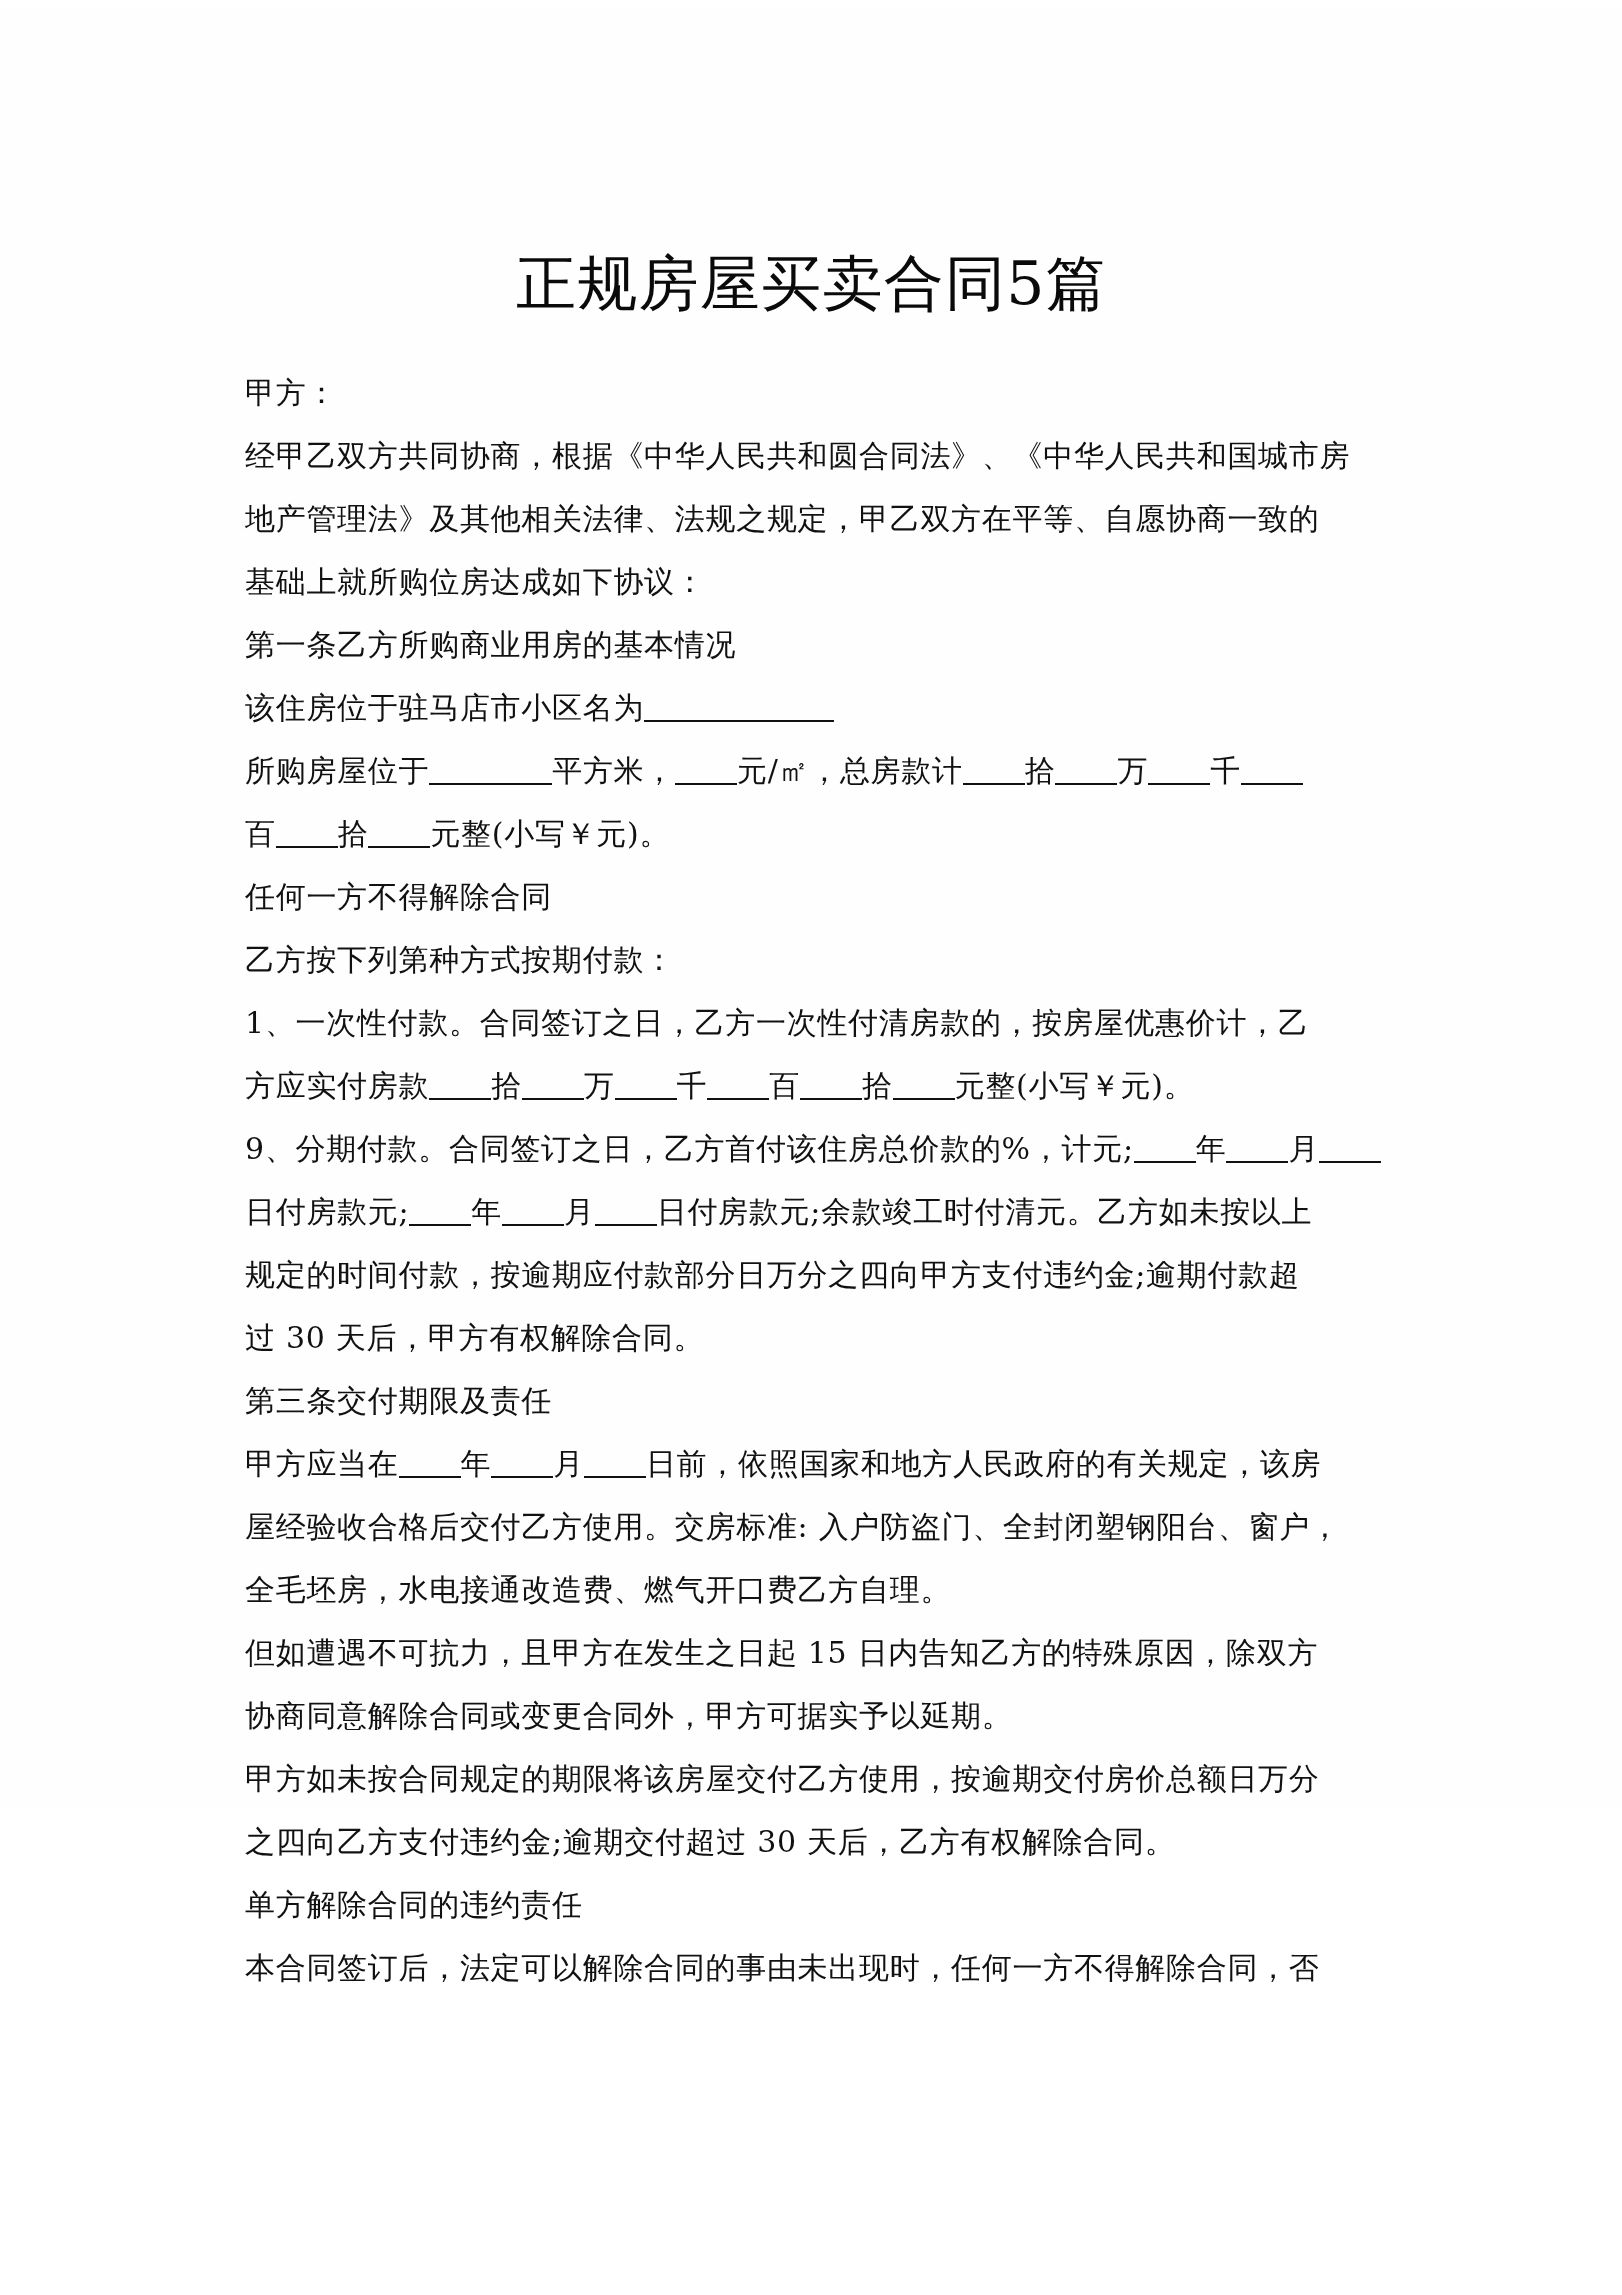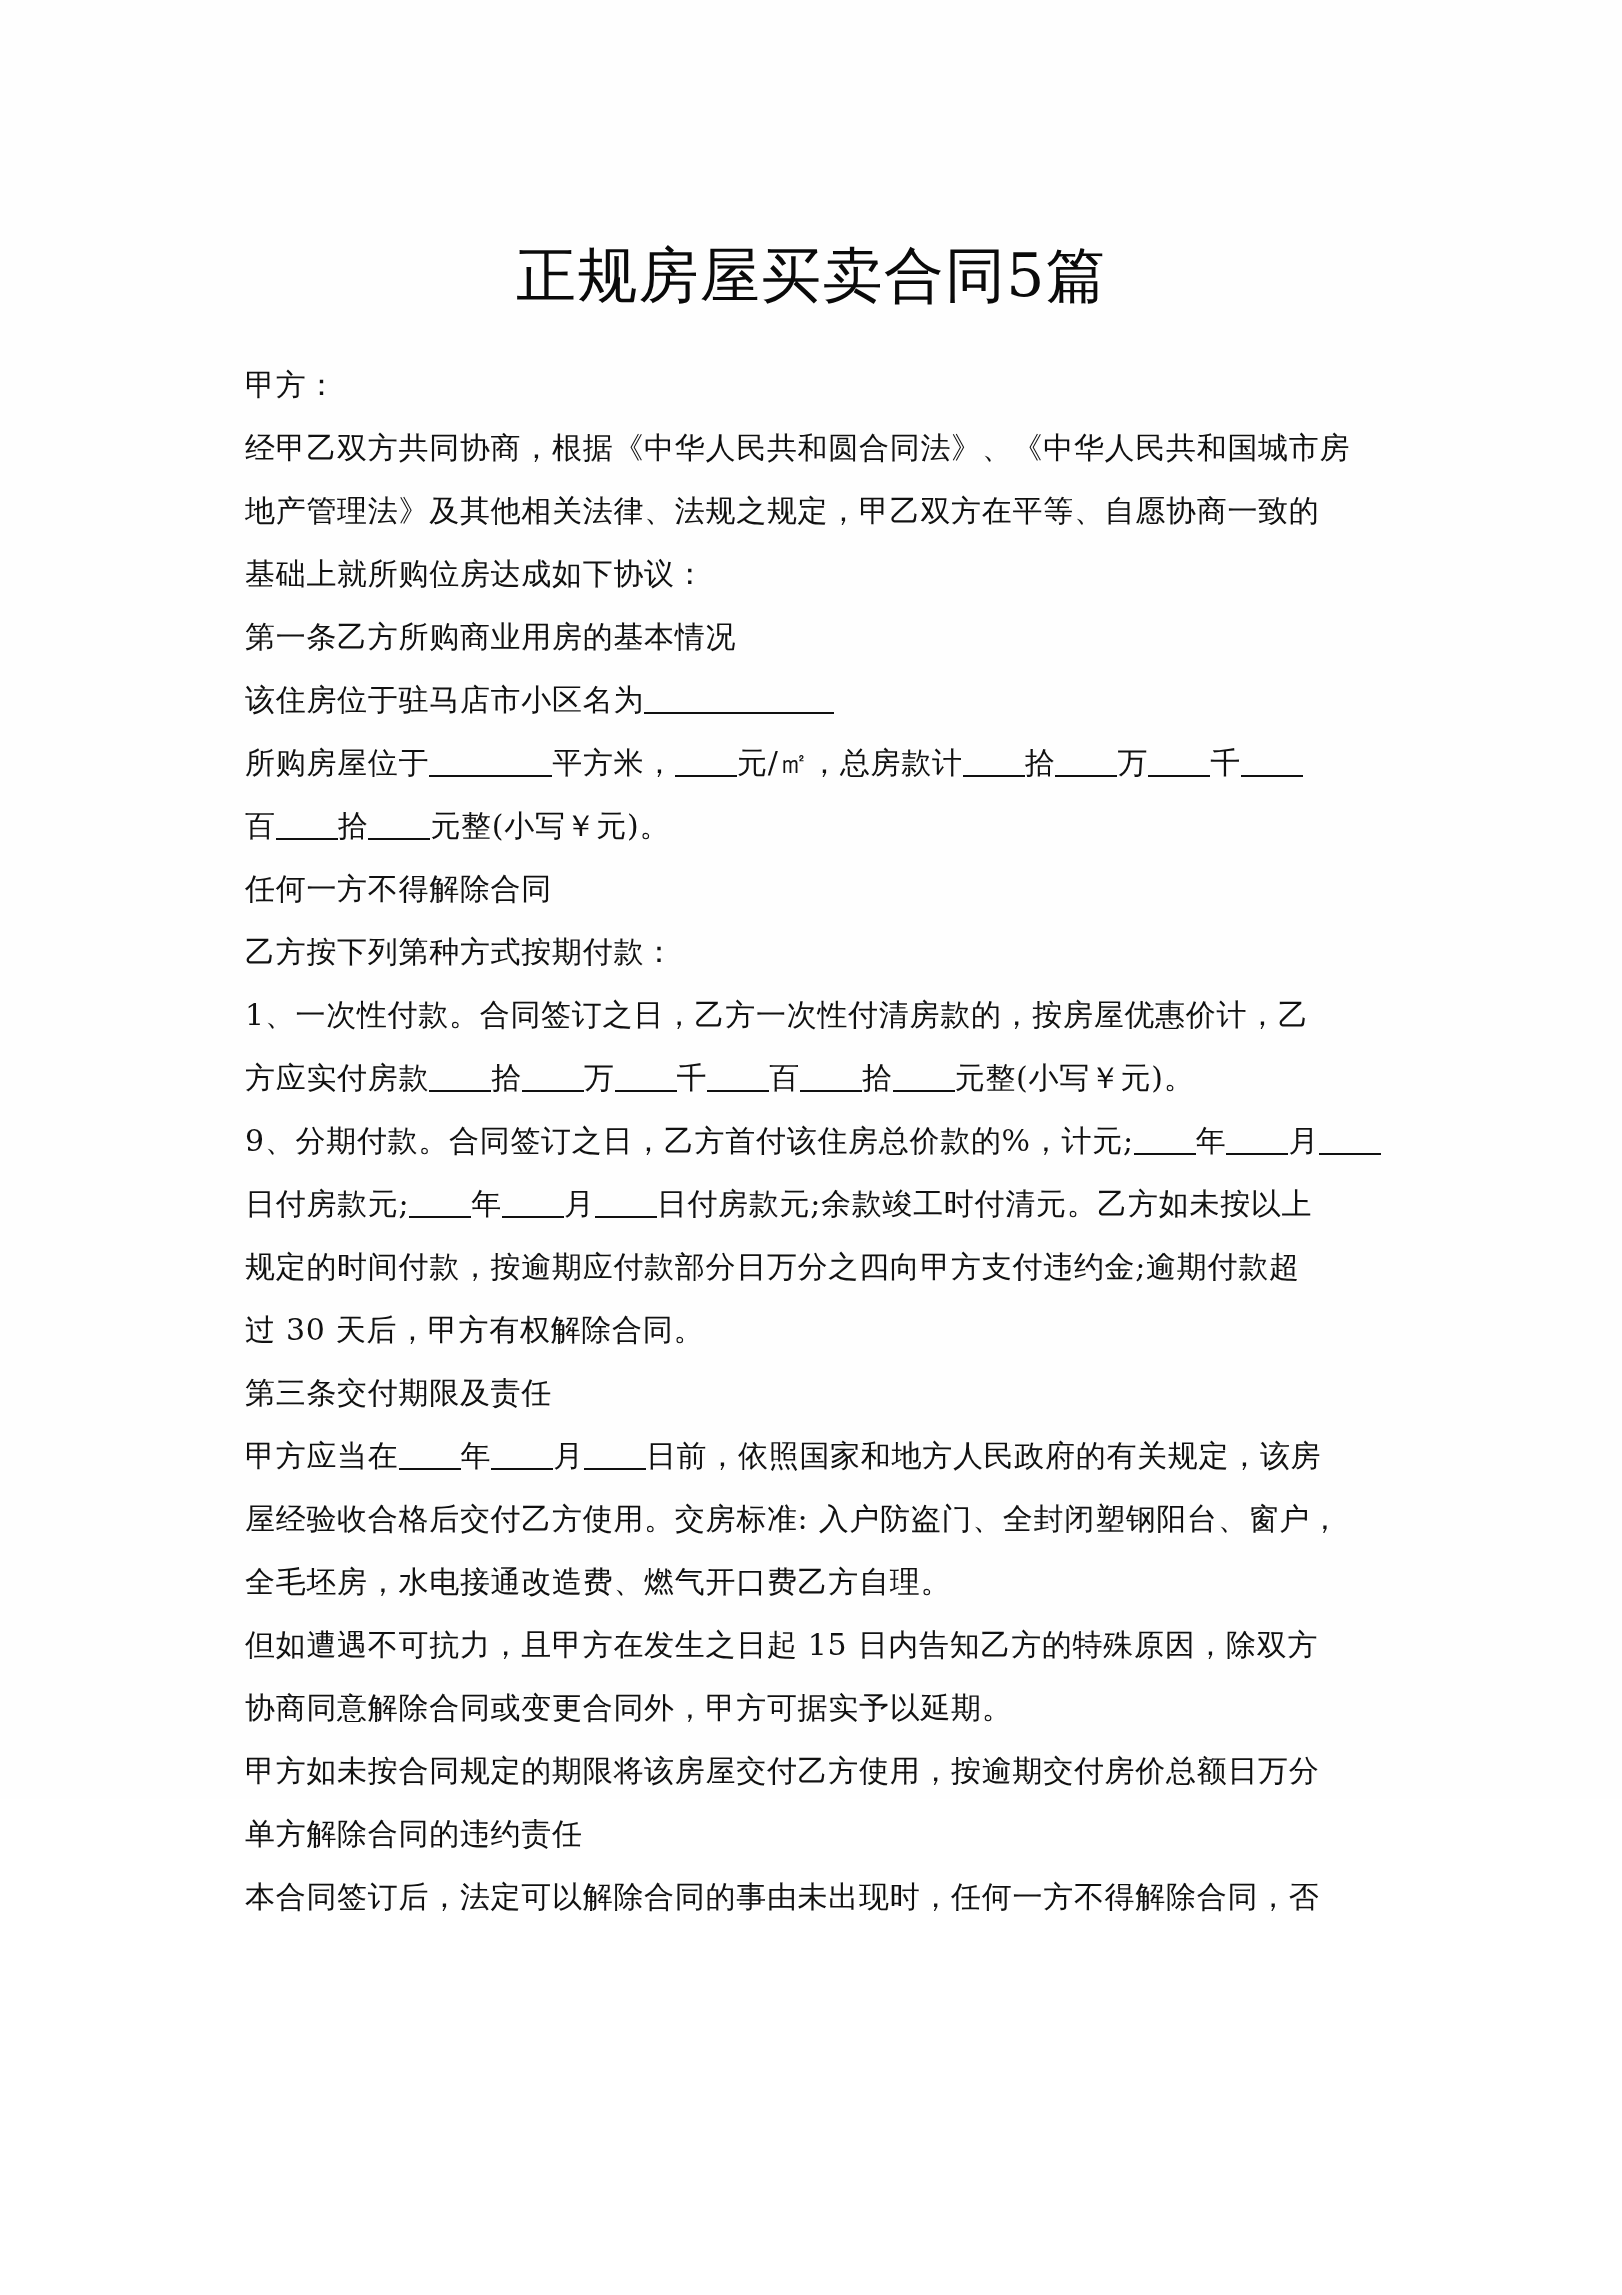--- a/index.html
+++ b/index.html
@@ -1,18 +1,18 @@
 <!DOCTYPE html>
 <html style="font-size:10.5px"><head>
   <meta charset="utf-8">
   <style>
     html, body { margin: 0; padding: 0; background: #ffffff; }
     body { width: 1623px; height: 2295px; position: relative; overflow: hidden; }
     .page {
-      position: absolute; left: 0; top: 0; width: 1623px; height: 1799px;
+      position: absolute; left: 0; top: 8px; width: 1623px; height: 1799px;
       background: #fefefe;
       font-family: "DejaVu Serif", "Liberation Serif", serif;
       color: #111111;
     }
     .title {
       position: absolute; left: 0; right: 0; top: 196px;
       text-align: center;
       font-size: 60px; line-height: 79px;
       letter-spacing: 1.3px;
       font-weight: normal;
@@ -79,18 +79,19 @@
 
     <div class="line">第三条交付期限及责任</div>
     <div class="line">
       <span>甲方应当在</span><span class="blank b3"></span><span>年</span><span class="blank b3"></span><span>月</span><span class="blank b3"></span><span>日前，依照国家和地方人民政府的有关规定，该房</span>
     </div>
     <div class="line">屋经验收合格后交付乙方使用。交房标准: 入户防盗门、全封闭塑钢阳台、窗户，</div>
     <div class="line">全毛坯房，水电接通改造费、燃气开口费乙方自理。</div>
     <div class="line">但如遭遇不可抗力，且甲方在发生之日起 15 日内告知乙方的特殊原因，除双方</div>
     <div class="line">协商同意解除合同或变更合同外，甲方可据实予以延期。</div>
     <div class="line">甲方如未按合同规定的期限将该房屋交付乙方使用，按逾期交付房价总额日万分</div>
+    <div class="line">之四向乙方支付违约金;逾期交付超过 30 天后，乙方有权解除合同。</div>
 
     <div class="line">单方解除合同的违约责任</div>
     <div class="line">本合同签订后，法定可以解除合同的事由未出现时，任何一方不得解除合同，否</div>
   </div>
 </div>
 
 
 </body></html>

